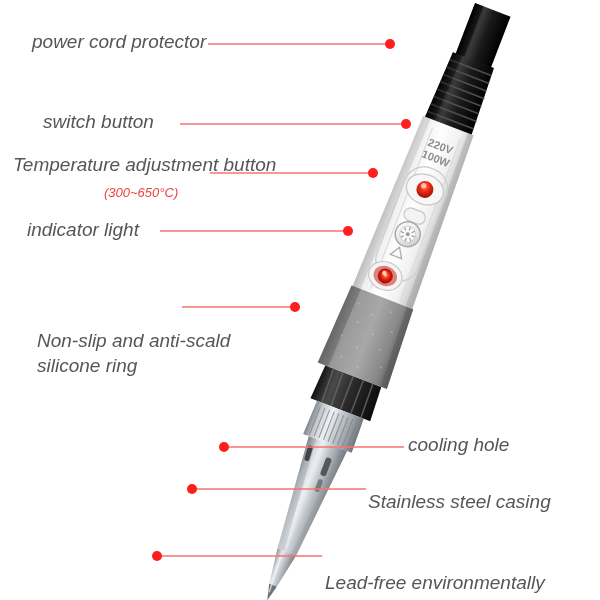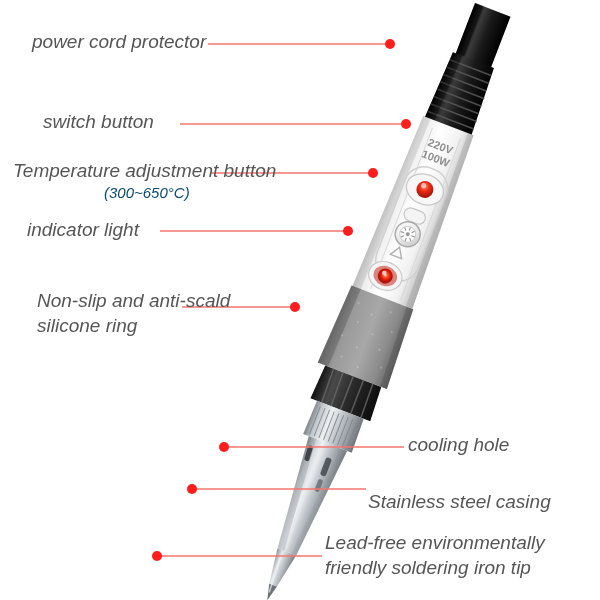--- a/index.html
+++ b/index.html
@@ -1,21 +1,21 @@
 <!DOCTYPE html>
 <html><head>
 <meta charset="utf-8">
 <style>
   html,body{margin:0;padding:0;}
   body{width:600px;height:600px;background:#ffffff;position:relative;overflow:hidden;
        font-family:"Liberation Sans", sans-serif;}
   #stage{position:absolute;left:0;top:0;width:600px;height:600px;}
   .lbl{position:absolute;color:#565656;font-size:19px;line-height:25px;white-space:nowrap;font-style:italic;}
-  .lbl.sub{font-size:15px;color:#0c4a6e;}
-  .lbl.two{white-space:normal;}
+  .lbl.sub{font-size:13px;color:#ef4444;}
+  .lbl.two{white-space:normal;margin-top:40px;}
   svg.overlay{position:absolute;left:0;top:0;width:600px;height:600px;pointer-events:none;}
   .prodwrap{position:absolute;left:0;top:0;width:600px;height:600px;}
 </style>
 </head>
 <body>
 
 <div id="stage">
 
   <div class="prodwrap">
     <svg width="600" height="600" viewBox="0 0 600 600">
@@ -245,21 +245,21 @@
       </g>
   </svg>
 
   <div>
     <div class="lbl" id="lbl0" style="left: 32px; top: 29px;">power cord protector</div>
   </div>
   <div>
     <div class="lbl" id="lbl1" style="left: 43px; top: 109px; text-align: right;">switch button</div>
   </div>
   <div>
-    <div class="lbl" id="lbl2" style="left: 13px; top: 152px; margin-top: 6px;">Temperature adjustment button</div>
+    <div class="lbl" id="lbl2" style="left: 13px; top: 152px;">Temperature adjustment button</div>
     <div class="lbl sub" id="lbl2s" style="left: 104px; top: 180px;">(300~650°C)</div>
   </div>
   <div>
     <div class="lbl" id="lbl3" style="left: 27px; top: 217px;">indicator light</div>
   </div>
   <div>
     <div class="lbl two" id="lbl4" style="width: 250px; left: 37px; top: 288px;">Non-slip and anti-scald silicone ring</div>
   </div>
   <div>
     <div class="lbl" id="lbl5" style="left: 408px; top: 432px;">cooling hole</div>

